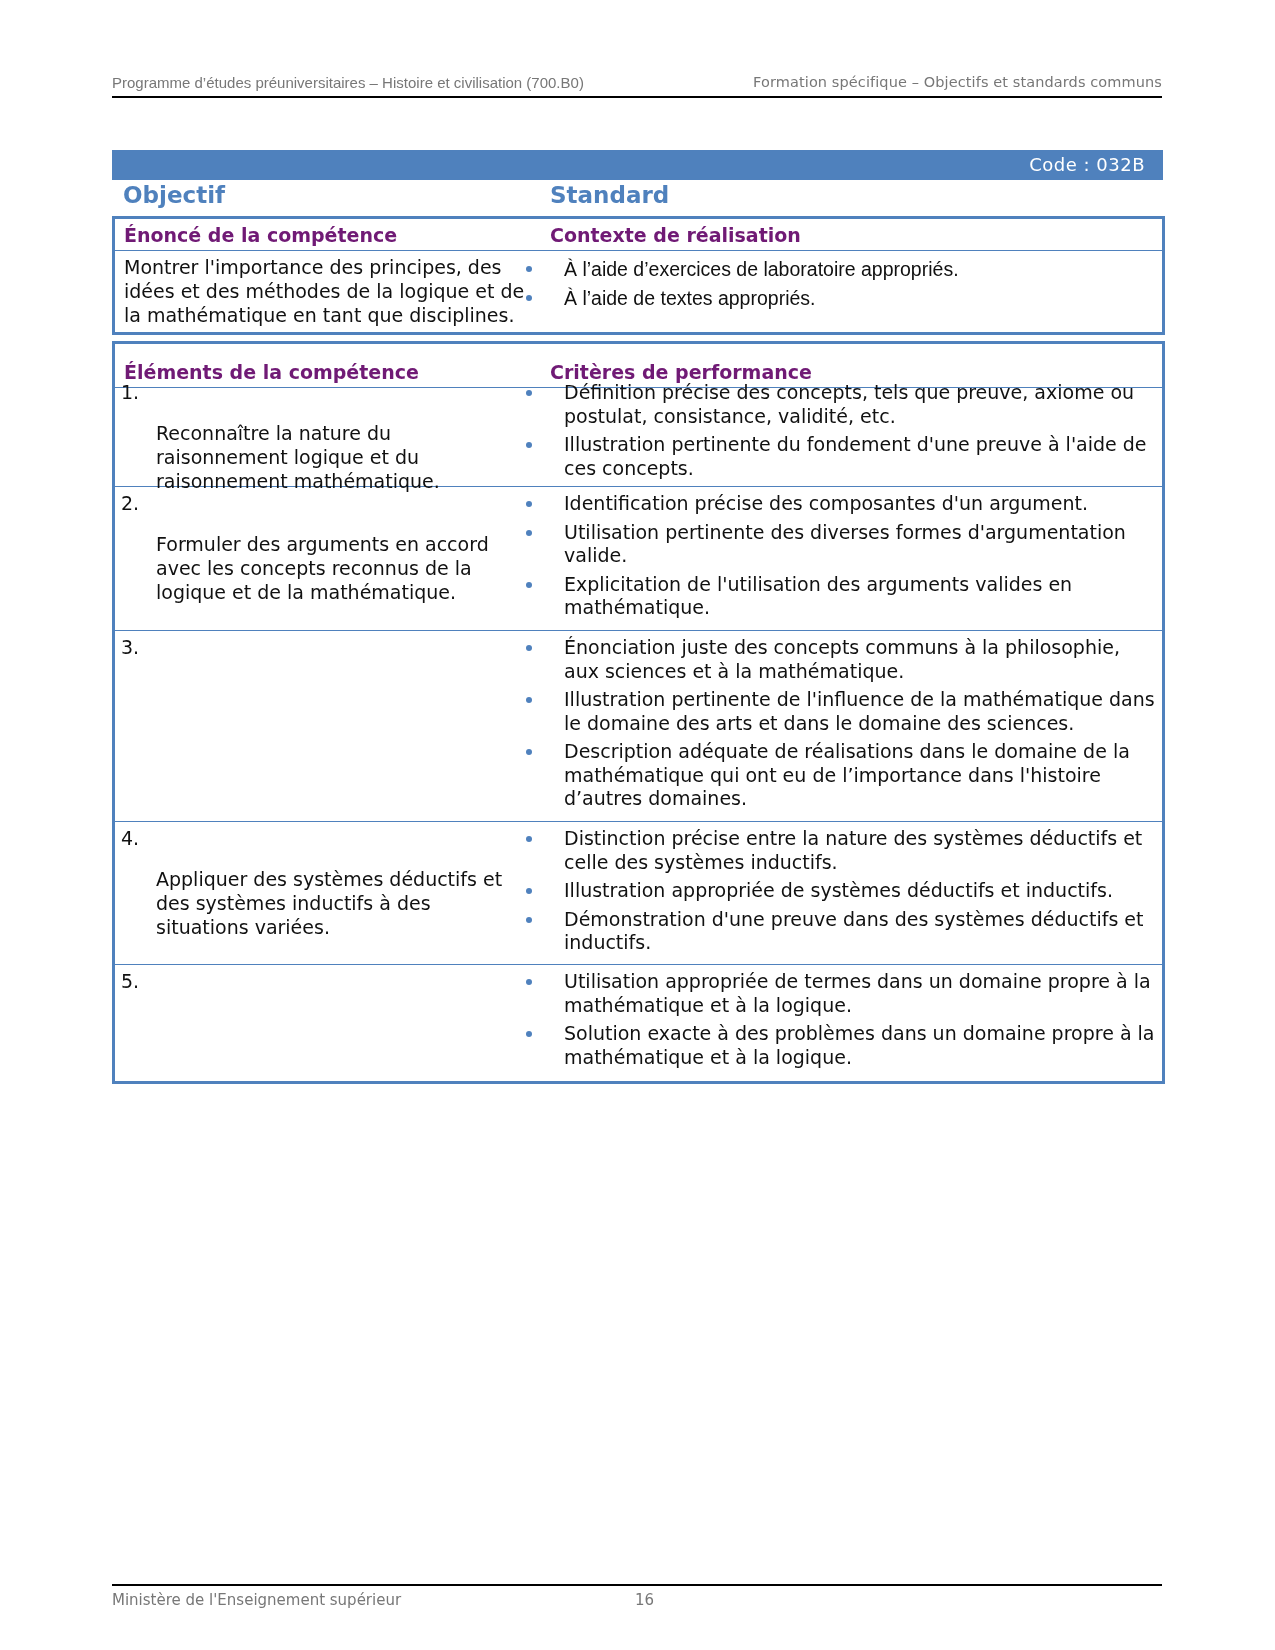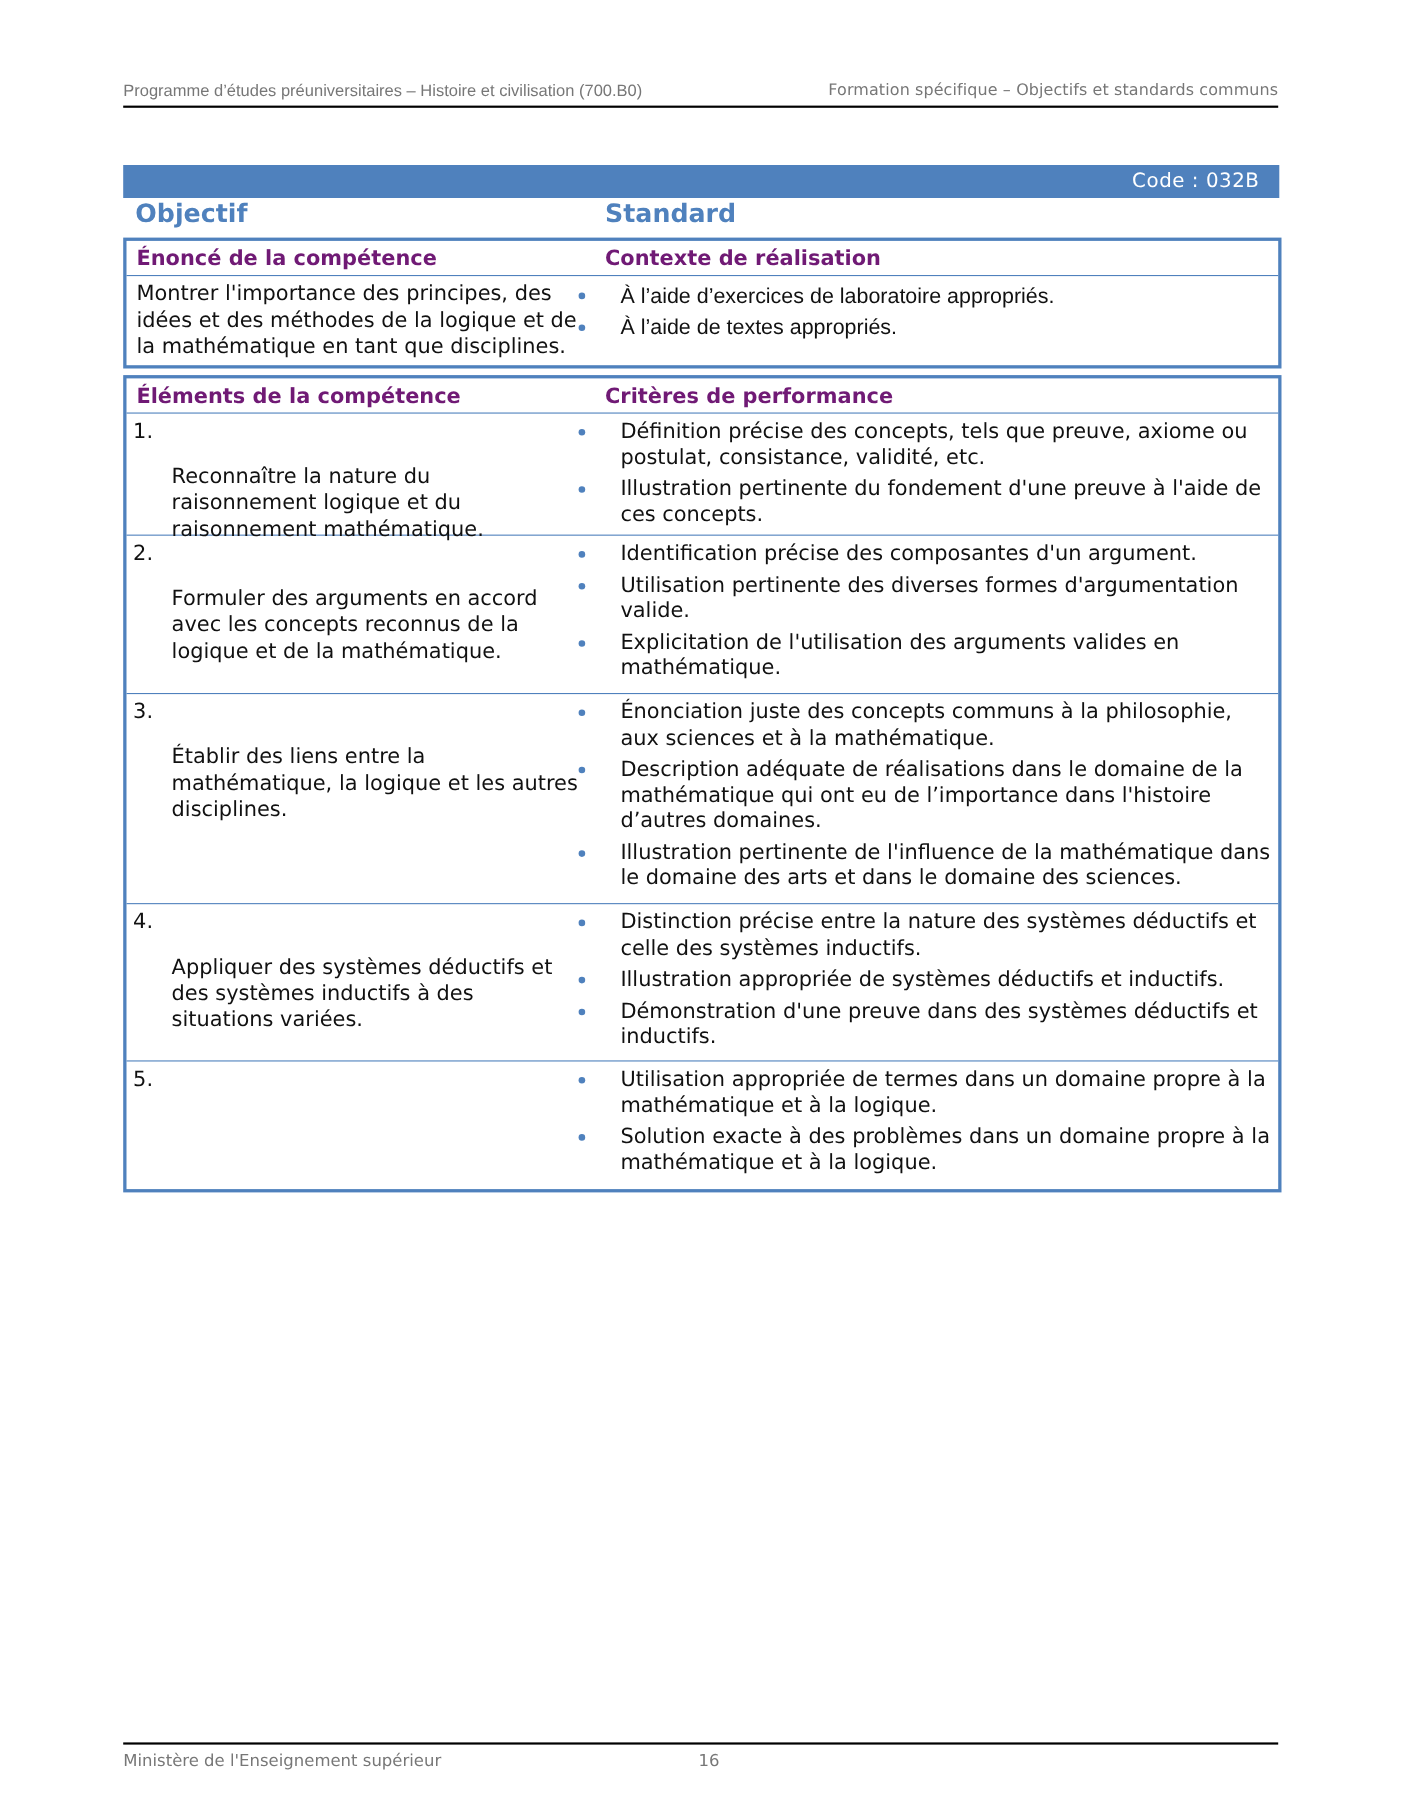--- a/index.html
+++ b/index.html
@@ -64,21 +64,21 @@
     <span class="hcell r">Contexte de réalisation</span>
   </div>
   <div class="cell enonce">Montrer l'importance des principes, des idées et des méthodes de la logique et de la mathématique en tant que disciplines.</div>
   <ul class="cell ctx-list">
     <li><span class="bullet"></span><span>À l’aide d’exercices de laboratoire appropriés.</span></li>
     <li><span class="bullet"></span><span>À l’aide de textes appropriés.</span></li>
   </ul>
 </div>
 
 <div class="box box2">
-  <div class="hrow" style="top:0;">
+  <div class="hrow" style="top:12px;">
     <span class="hcell l">Éléments de la compétence</span>
     <span class="hcell r">Critères de performance</span>
   </div>
 
   <div class="erow" style="top:32px;height:110px;">
     <span class="num">1.</span>
     <div class="elem">Reconnaître la nature du raisonnement logique et du raisonnement mathématique.</div>
     <ul class="crit">
       <li><span class="bullet"></span><span>Définition précise des concepts, tels que preuve, axiome ou postulat, consistance, validité, etc.</span></li>
       <li><span class="bullet"></span><span>Illustration pertinente du fondement d'une preuve à l'aide de ces concepts.</span></li>
@@ -90,25 +90,24 @@
     <div class="elem">Formuler des arguments en accord avec les concepts reconnus de la logique et de la mathématique.</div>
     <ul class="crit">
       <li><span class="bullet"></span><span>Identification précise des composantes d'un argument.</span></li>
       <li><span class="bullet"></span><span>Utilisation pertinente des diverses formes d'argumentation valide.</span></li>
       <li><span class="bullet"></span><span>Explicitation de l'utilisation des arguments valides en mathématique.</span></li>
     </ul>
   </div>
 
   <div class="erow" style="top:287px;height:190px;">
     <span class="num">3.</span>
-    <div class="elem">Établir des liens entre la mathématique, la logique et les autres disciplines.</div>
     <ul class="crit">
       <li><span class="bullet"></span><span>Énonciation juste des concepts communs à la philosophie, aux sciences et à la mathématique.</span></li>
+      <li><span class="bullet"></span><span>Illustration pertinente de l'influence de la mathématique dans le domaine des arts et dans le domaine des sciences.</span></li>
       <li><span class="bullet"></span><span>Description adéquate de réalisations dans le domaine de la mathématique qui ont eu de l’importance dans l'histoire d’autres domaines.</span></li>
-      <li><span class="bullet"></span><span>Illustration pertinente de l'influence de la mathématique dans le domaine des arts et dans le domaine des sciences.</span></li>
     </ul>
   </div>
 
   <div class="erow" style="top:478px;height:142px;">
     <span class="num">4.</span>
     <div class="elem">Appliquer des systèmes déductifs et des systèmes inductifs à des situations variées.</div>
     <ul class="crit">
       <li><span class="bullet"></span><span>Distinction précise entre la nature des systèmes déductifs et celle des systèmes inductifs.</span></li>
       <li><span class="bullet"></span><span>Illustration appropriée de systèmes déductifs et inductifs.</span></li>
       <li><span class="bullet"></span><span>Démonstration d'une preuve dans des systèmes déductifs et inductifs.</span></li>

